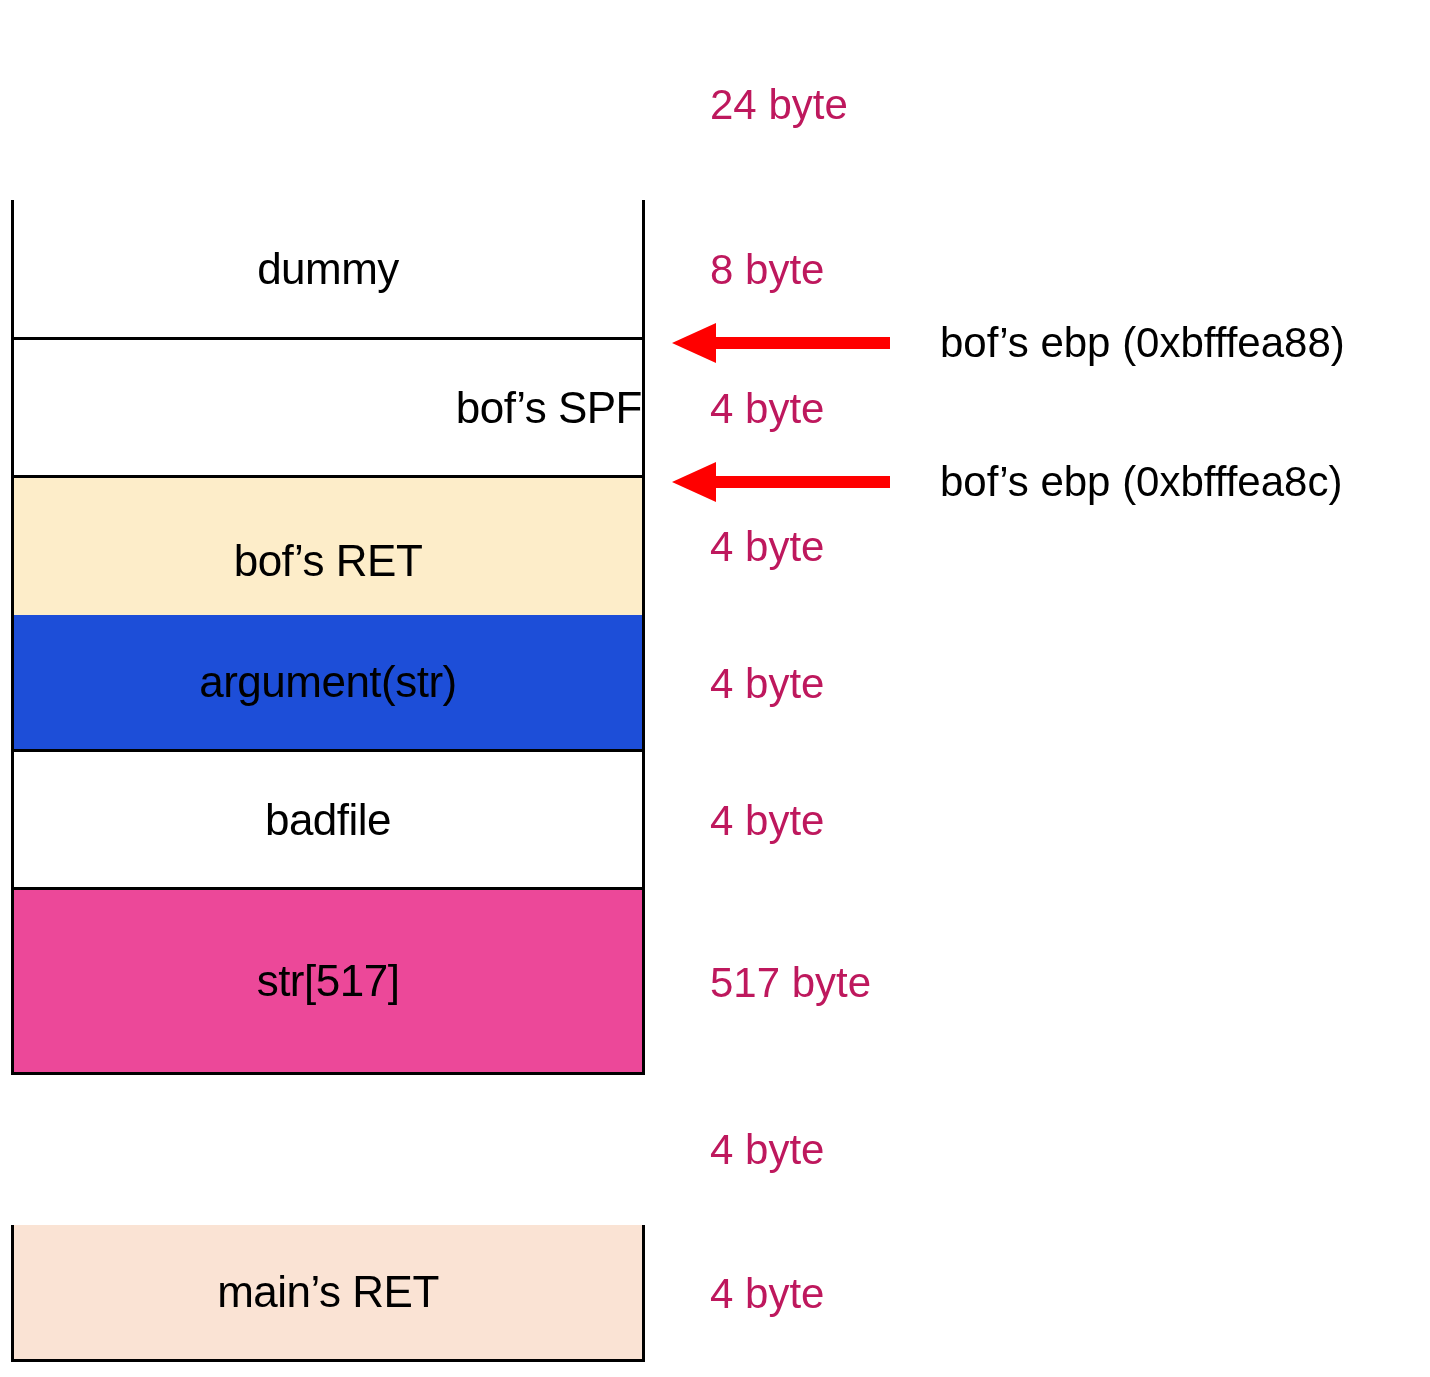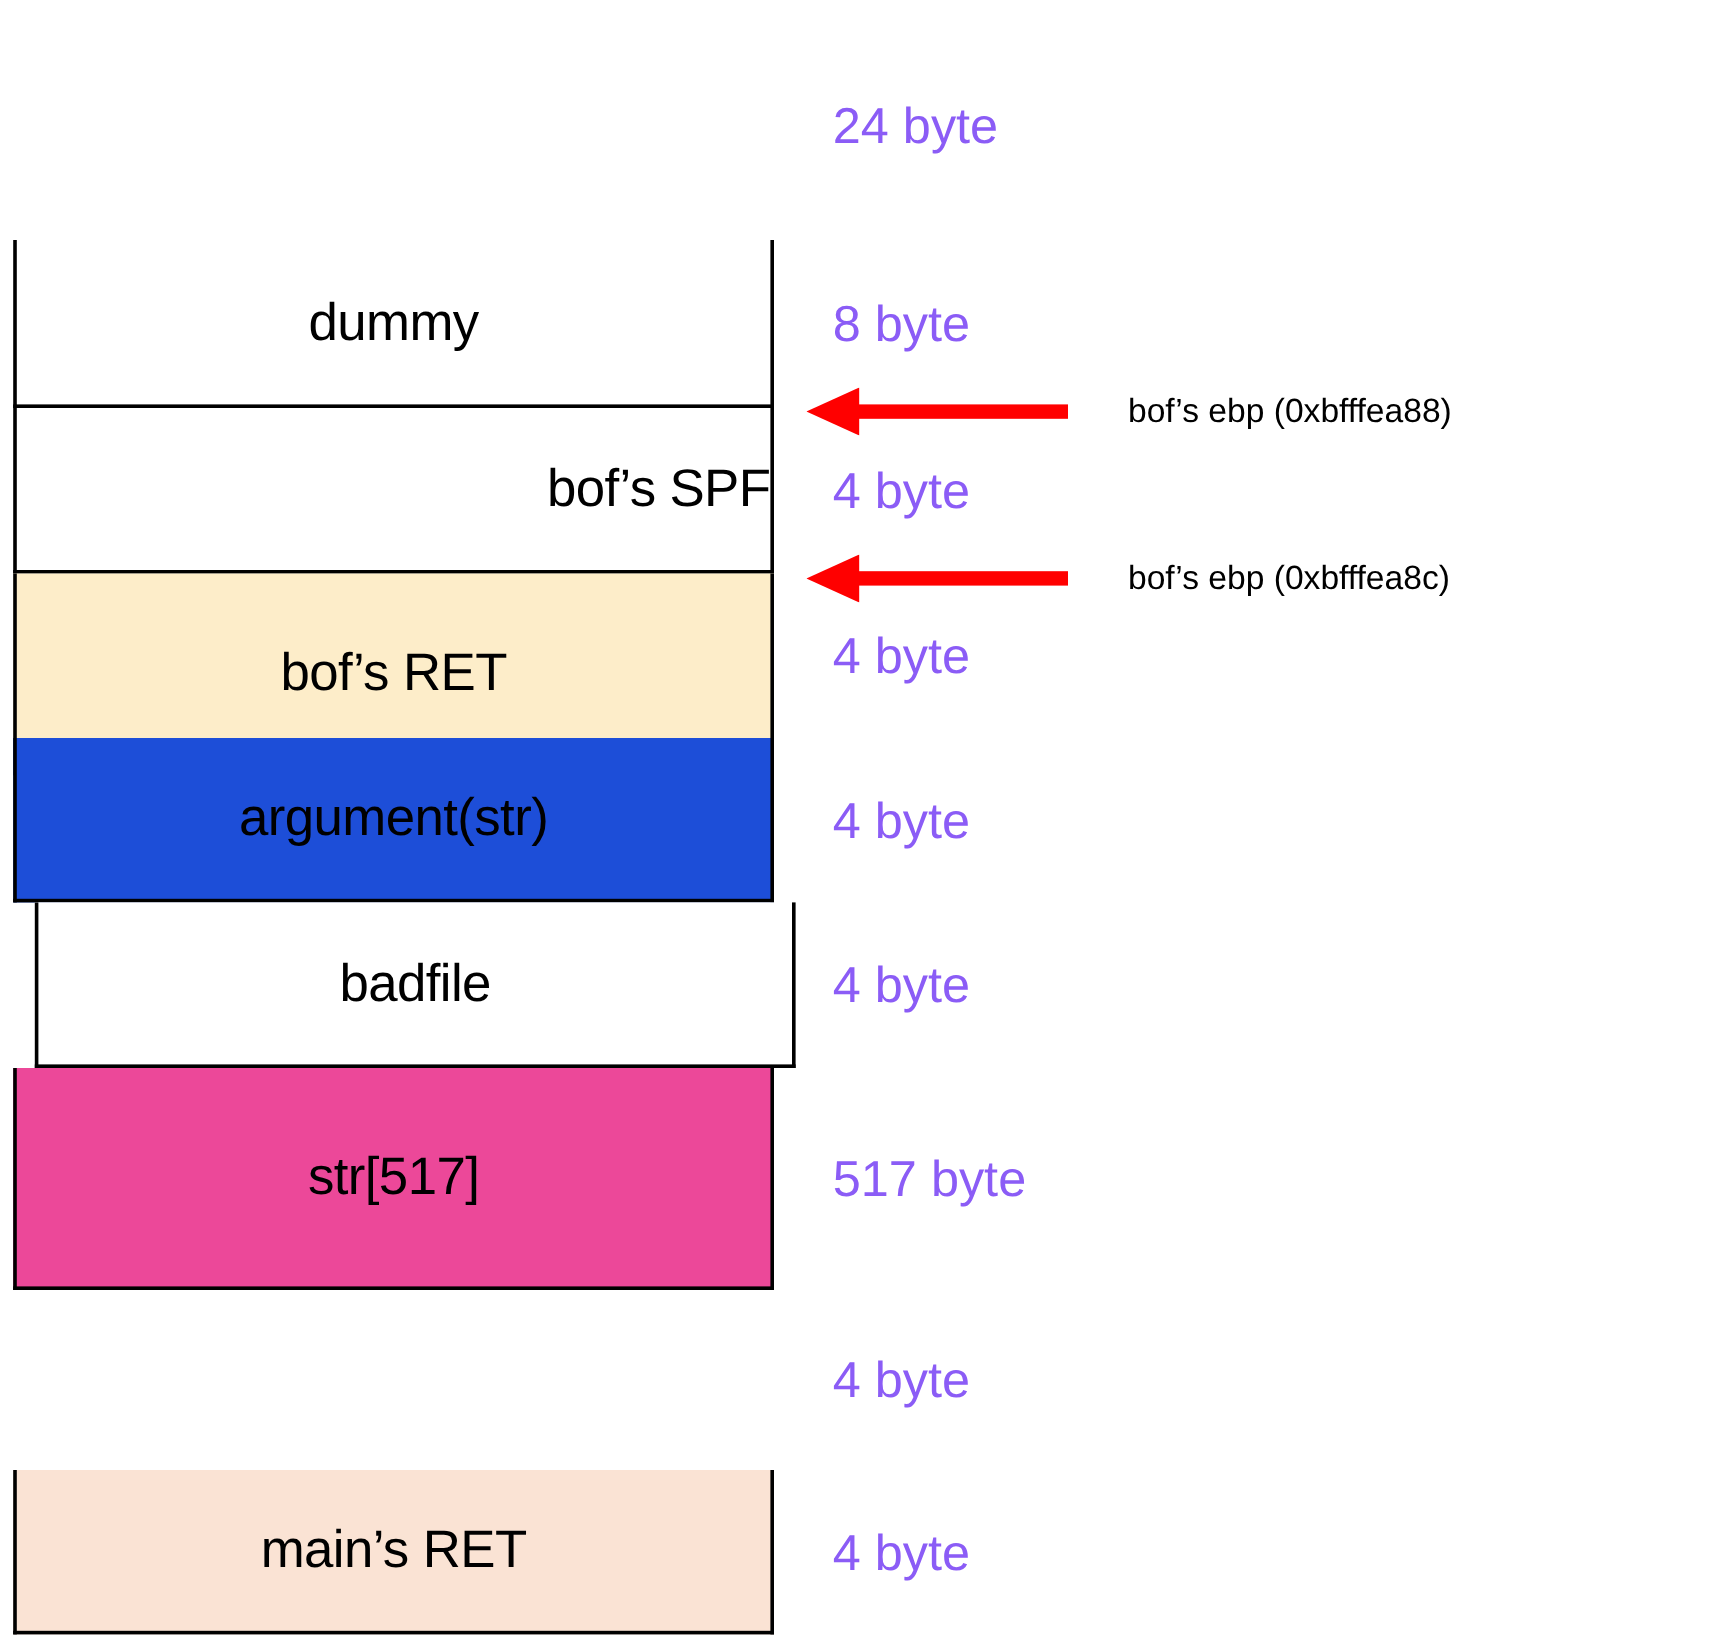--- a/index.html
+++ b/index.html
@@ -51,45 +51,45 @@
     font-size: 44px;
     line-height: 1;
     letter-spacing: -0.5px;
     color: #000000;
     white-space: nowrap;
   }
 
   
   .size-label {
     position: absolute;
-    left: 694px;
+    left: 710px;
     font-family: "Liberation Sans", sans-serif;
     font-size: 42px;
     line-height: 1;
-    color: #8b5cf6;
+    color: #be185d;
     white-space: nowrap;
     transform: translateY(-50%);
   }
 
   
   .pointer-arrow {
     position: absolute;
     height: 40px;
     transform: translateY(-50%);
   }
   .pointer-arrow svg {
     display: block;
   }
 
   
   .pointer-caption {
     position: absolute;
     left: 940px;
     font-family: "Liberation Sans", sans-serif;
-    font-size: 28px;
+    font-size: 42px;
     line-height: 1;
     color: #000000;
     white-space: nowrap;
     transform: translateY(-50%);
   }
 </style>
 </head>
 <body>
 
 <div id="diagram">
@@ -100,21 +100,21 @@
       </div>
       <div class="stack-cell" style="top: 330px; height: 138px; background: rgb(255, 255, 255); border-top: none; justify-content: flex-end;">
         <span class="stack-cell-label">bof’s SPF</span>
       </div>
       <div class="stack-cell" style="top: 468px; height: 168px; background: rgb(253, 237, 201); border-top: none;">
         <span class="stack-cell-label">bof’s RET</span>
       </div>
       <div class="stack-cell" style="top: 605px; height: 137px; background: #1d4ed8; border-top: none;">
         <span class="stack-cell-label">argument(str)</span>
       </div>
-      <div class="stack-cell" style="top: 742px; height: 138px; background: rgb(255, 255, 255); border-top: none; margin-left: 18px;">
+      <div class="stack-cell" style="top: 742px; height: 138px; background: rgb(255, 255, 255); border-top: none;">
         <span class="stack-cell-label">badfile</span>
       </div>
       <div class="stack-cell" style="top: 880px; height: 185px; background: #ec4899; border-top: none;">
         <span class="stack-cell-label">str[517]</span>
       </div>
       <div class="stack-cell" style="top: 1215px; height: 137px; background: rgb(250, 227, 212); border-top: none;">
         <span class="stack-cell-label">main’s RET</span>
       </div>
     </div>
 

